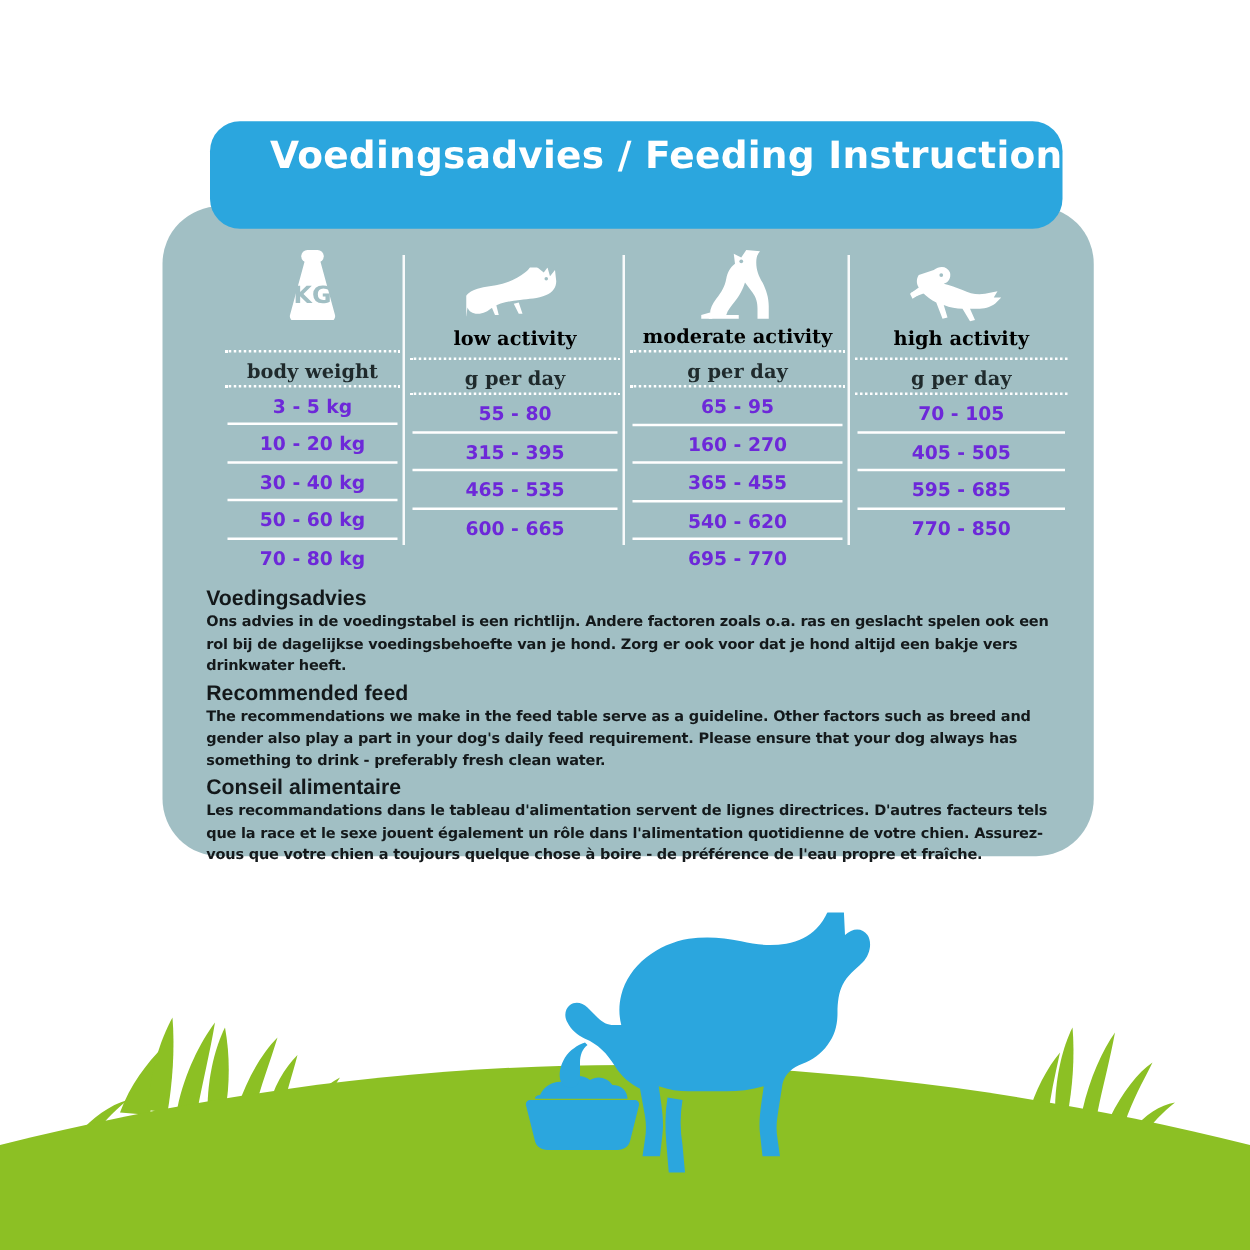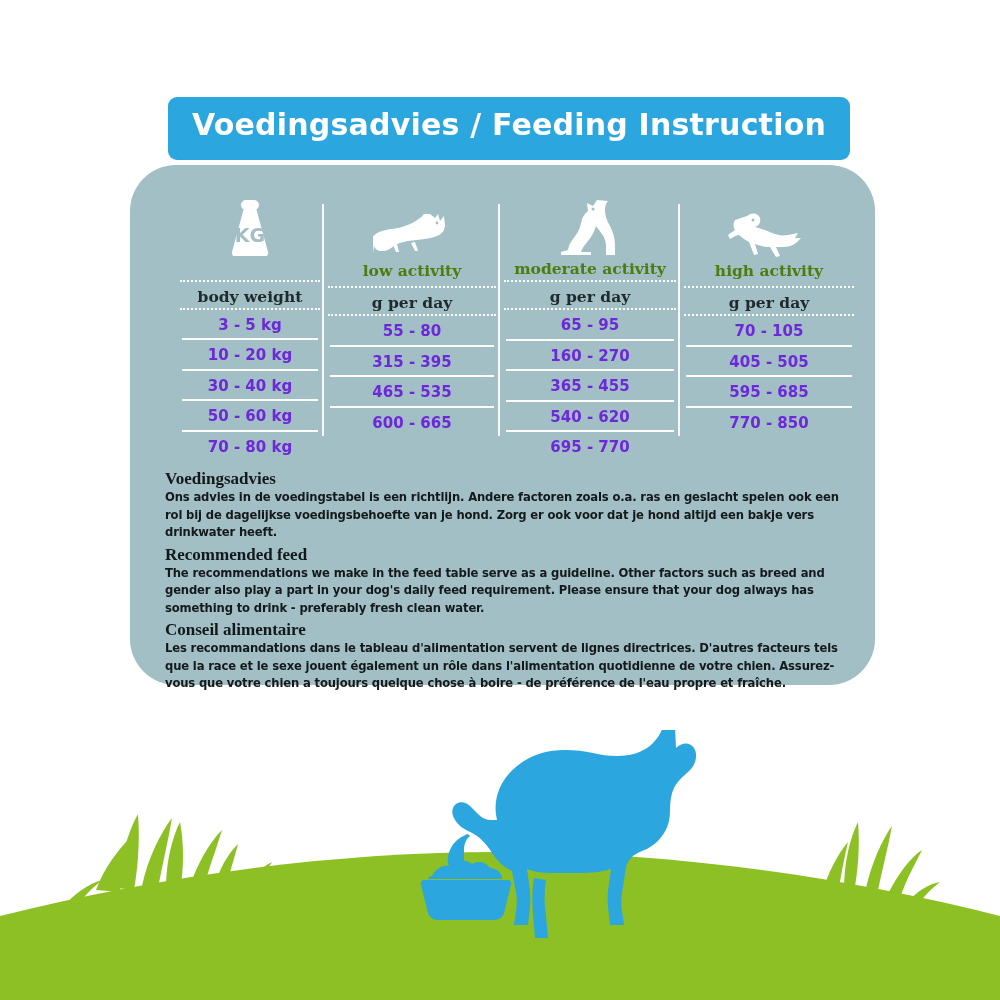--- a/index.html
+++ b/index.html
@@ -29,24 +29,24 @@
     background: #a1bfc4;
     border-radius: 46px 46px 46px 46px;
   }
 
   
   #header-banner {
     position: absolute;
     left: 168px;
     top: 97px;
     width: 682px;
-    height: 63px;
+    height: 86px;
     background: #2ba6de;
-    border-radius: 9px;
-    text-align: center;
+    border-radius: 24px;
+    text-align: right;
     z-index: 5;
     padding-top: 9px;
   }
   #header-title {
     color: #ffffff;
     font-size: 30px;
     font-weight: bold;
     letter-spacing: 0.2px;
     line-height: 38px;
     white-space: nowrap;
@@ -96,21 +96,21 @@
   .icon-cell {
     height: 62px;
     display: flex;
     align-items: flex-end;
     justify-content: center;
     padding-bottom: 2px;
   }
   .activity-label {
     height: 26px;
     text-align: center;
-    color: #4d7c0f;
+    color: #000000;
     font-size: 15.5px;
     font-weight: bold;
     line-height: 22px;
     font-family: "DejaVu Serif", "Liberation Serif", serif;
   }
   .unit-label {
     height: 30px;
     text-align: center;
     color: #1f2a2c;
     font-size: 15.5px;
@@ -139,21 +139,21 @@
     position: absolute;
     left: 165px;
     top: 466px;
     width: 690px;
     z-index: 4;
   }
   .sec-head {
     color: #13181a;
     font-size: 17px;
     font-weight: bold;
-    font-family: Liberation Serif, serif;
+    font-family: Liberation Sans, sans-serif;
     line-height: 21px;
     margin-top: 2px;
   }
   .sec-body {
     color: #14191b;
     font-size: 11.6px;
     font-weight: bold;
     line-height: 17.5px;
     font-family: "DejaVu Sans", "Liberation Sans", sans-serif;
     letter-spacing: -0.15px;

